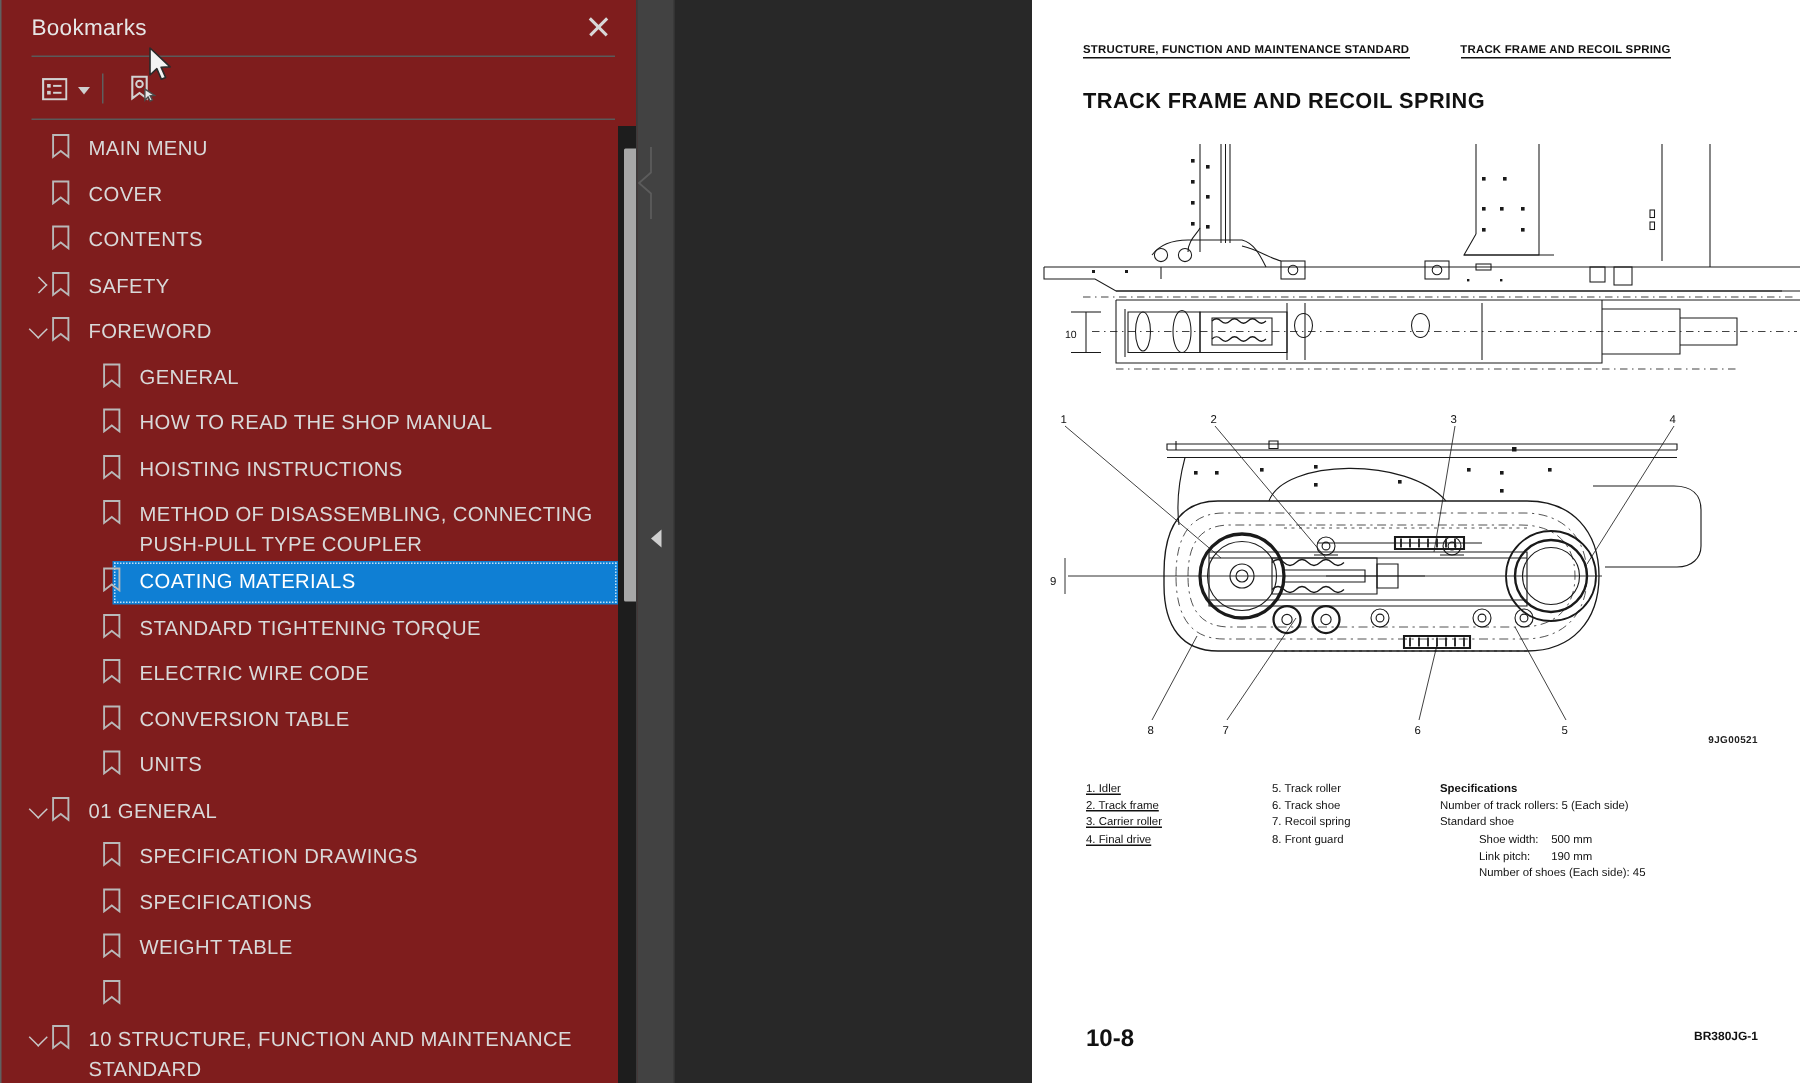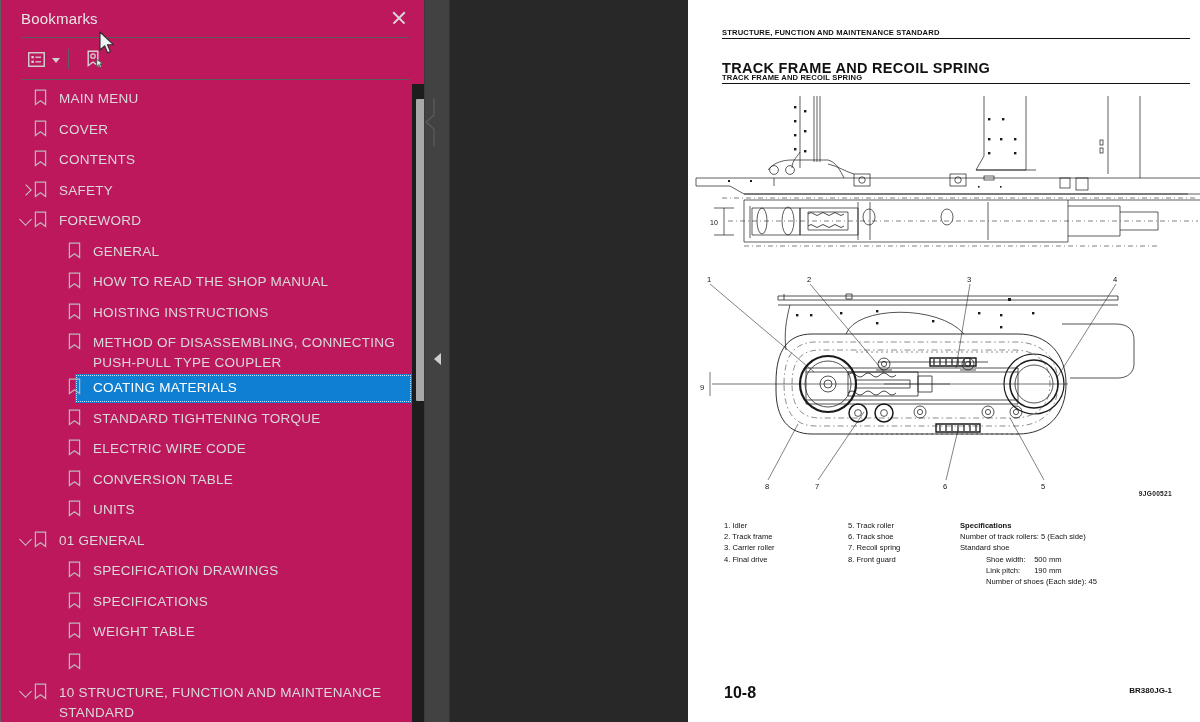--- a/index.html
+++ b/index.html
@@ -9,21 +9,21 @@
     overflow: hidden;
     background: #2a2a2a;
     font-family: "Liberation Sans", sans-serif;
   }
   #app { position: relative; width: 1200px; height: 722px; }
 
   
   #sidebar {
     position: absolute; left: 0; top: 0;
     width: 425px; height: 722px;
-    background: #be185d;
+    background: #7f1d1d;
     border-right: 1px solid #3a3a3a;
     overflow: hidden;
   }
   #sidebar::before {
     content: ""; position: absolute; left: 0; top: 0;
     width: 1px; height: 722px; background: #606060;
   }
   .panel-header {
     position: relative; height: 36px;
     display: flex; align-items: center;
@@ -157,21 +157,20 @@
   #page {
     position: absolute; left: 238px; top: 0;
     width: 512px; height: 722px; background: #ffffff;
   }
 
   .doc-head {
     position: absolute; left: 34px; top: 28px; right: 10px;
     display: flex; gap: 34px;
     font-size: 7.6px; font-weight: bold; color: #111;
     letter-spacing: .15px;
-    flex-direction: column;
   }
   .doc-head span {
     border-bottom: 1px solid #111; padding-bottom: 1px;
   }
   .doc-title {
     position: absolute; left: 34px; top: 60px;
     font-size: 14.5px; font-weight: bold; color: #111;
     letter-spacing: .3px;
   }
 
@@ -181,21 +180,21 @@
 
   .fig-code {
     position: absolute; right: 28px; top: 490px;
     font-size: 6.6px; font-weight: bold; color: #222; letter-spacing: .3px;
   }
 
   .legend {
     position: absolute; top: 520px;
     font-size: 7.6px; line-height: 11.2px; color: #111;
   }
-  #legend-a { left: 36px; }
+  #legend-a { left: 36px; text-decoration: underline; }
   #legend-b { left: 160px; }
   #specs { left: 272px; top: 520px; position: absolute; font-size: 7.6px; line-height: 11.2px; color: #111; }
   #specs .spec-title { font-weight: bold; }
   .spec-indent { padding-left: 26px; }
   .spec-indent .sv { display: inline-block; }
   .sw-lbl { display: inline-block; width: 46px; }
 
   .doc-foot-left {
     position: absolute; left: 36px; top: 684px;
     font-size: 16px; font-weight: bold; color: #111;

